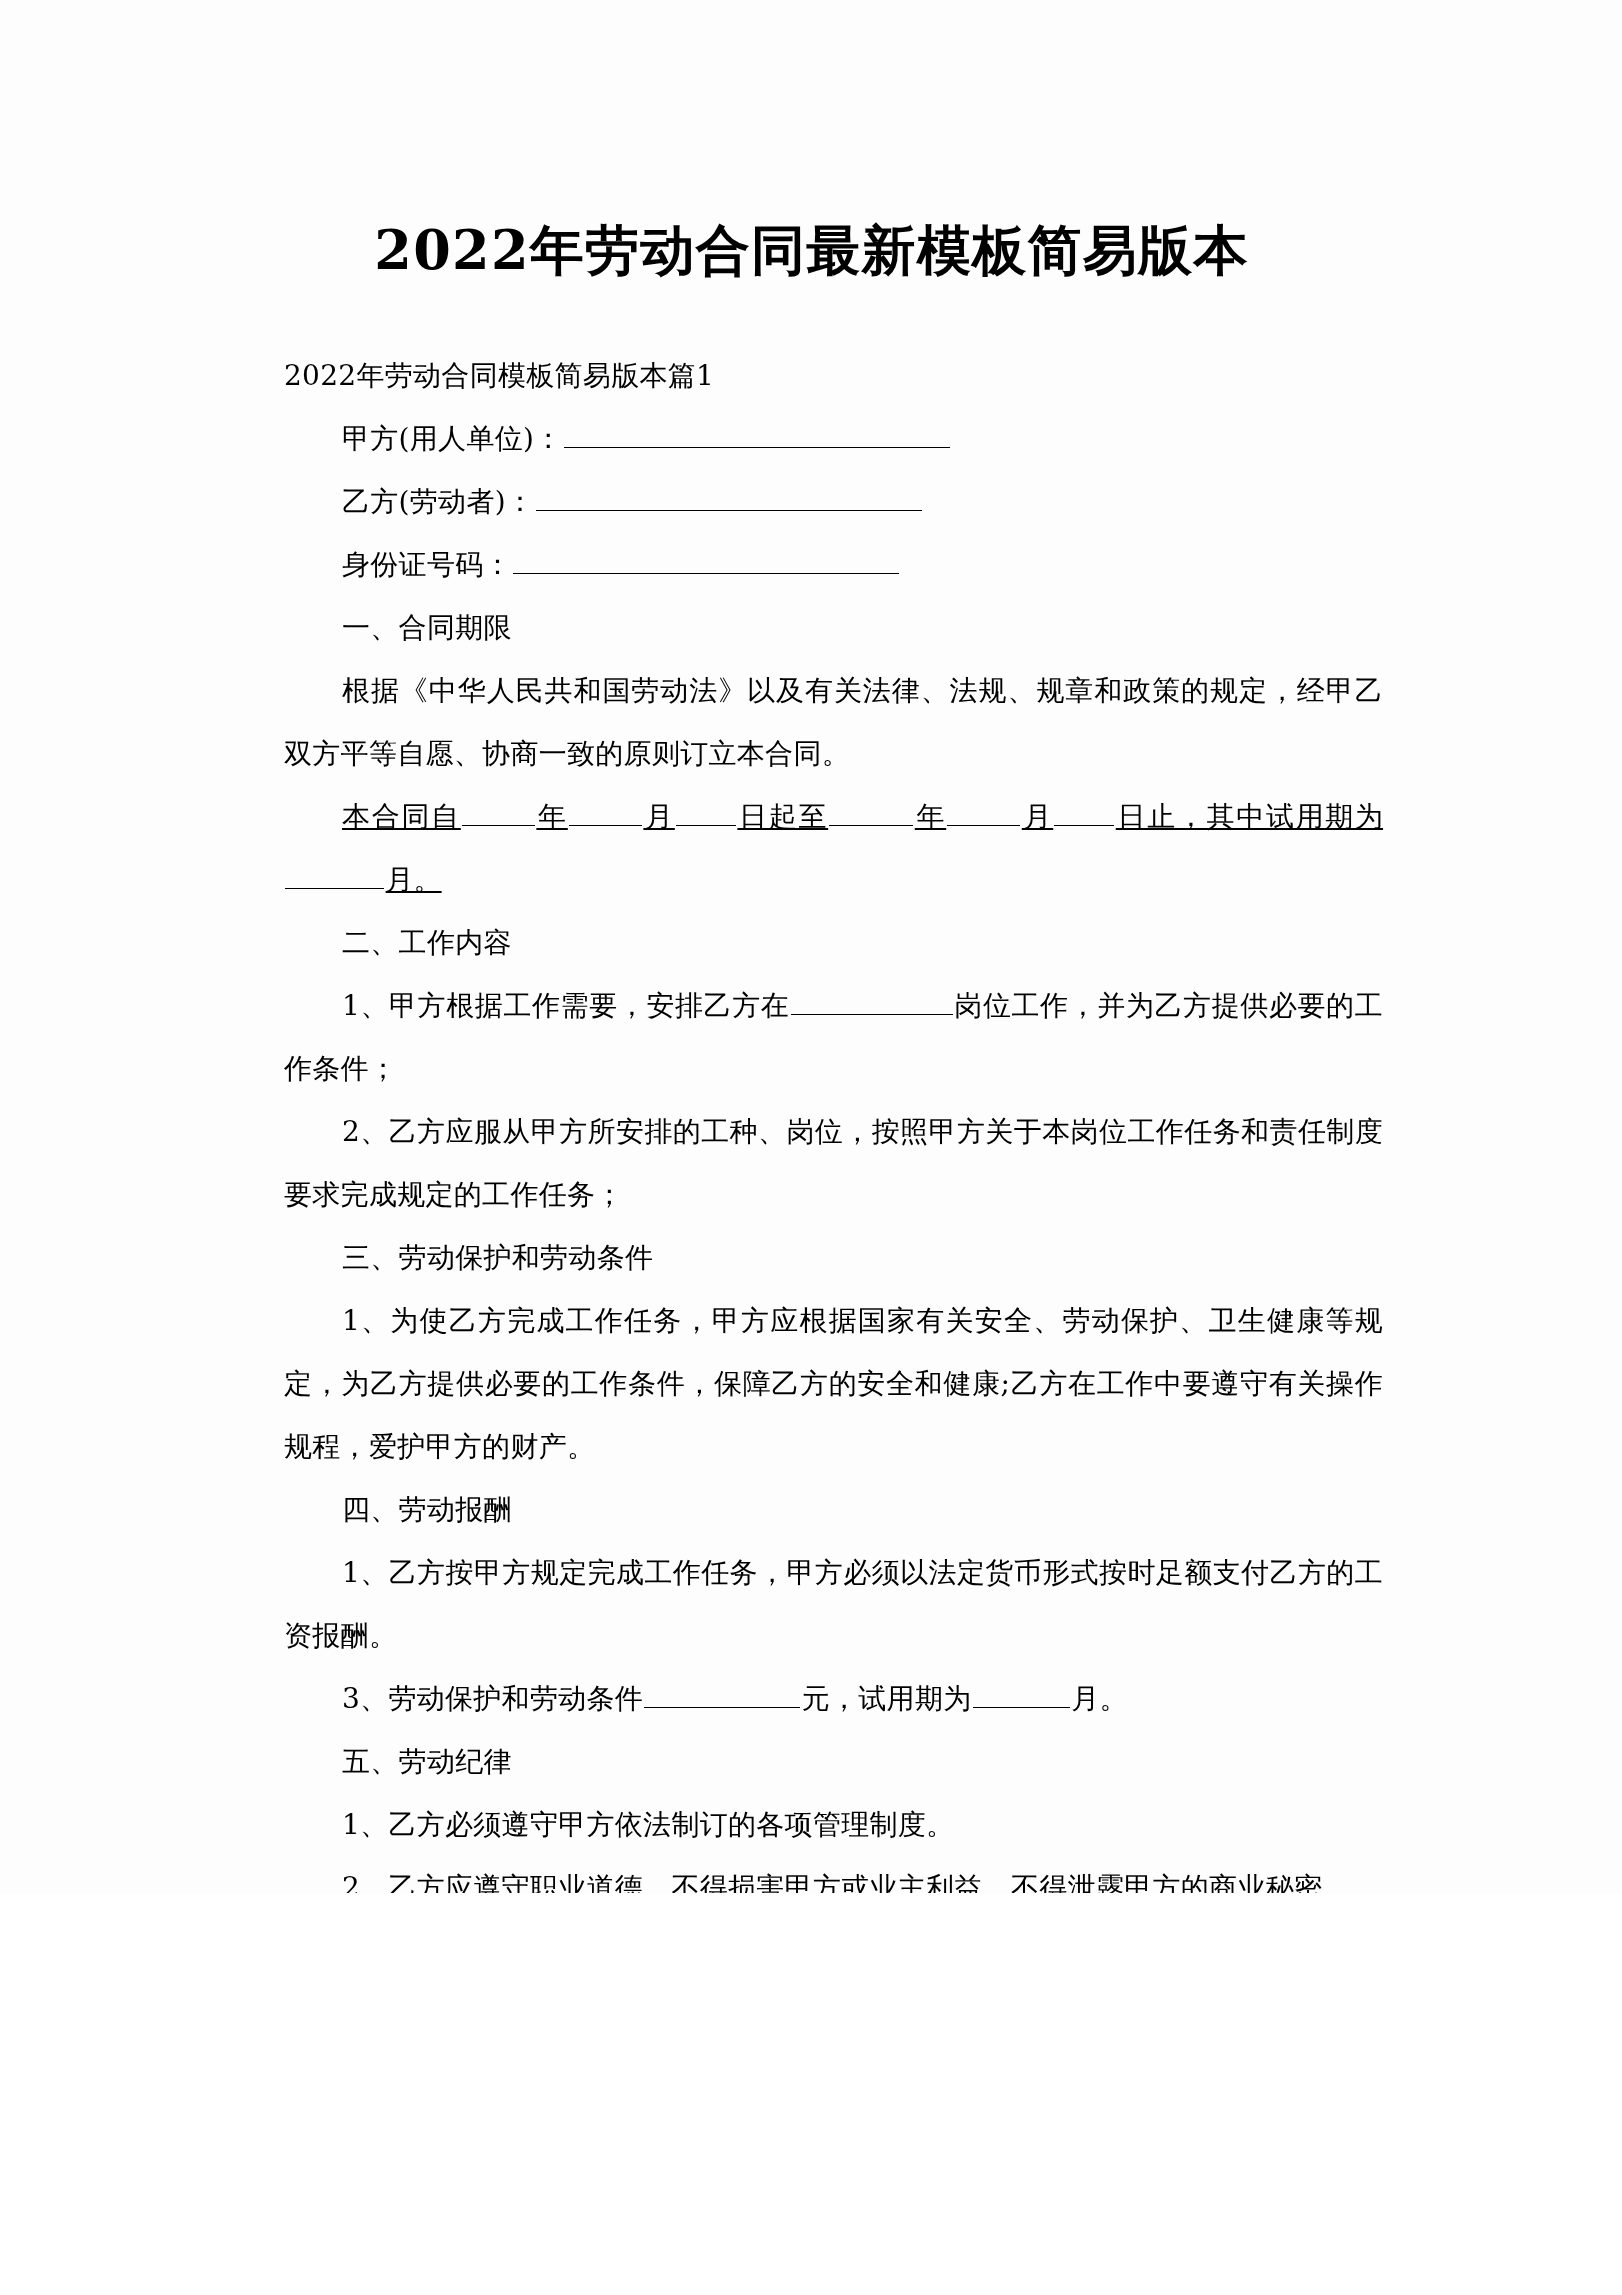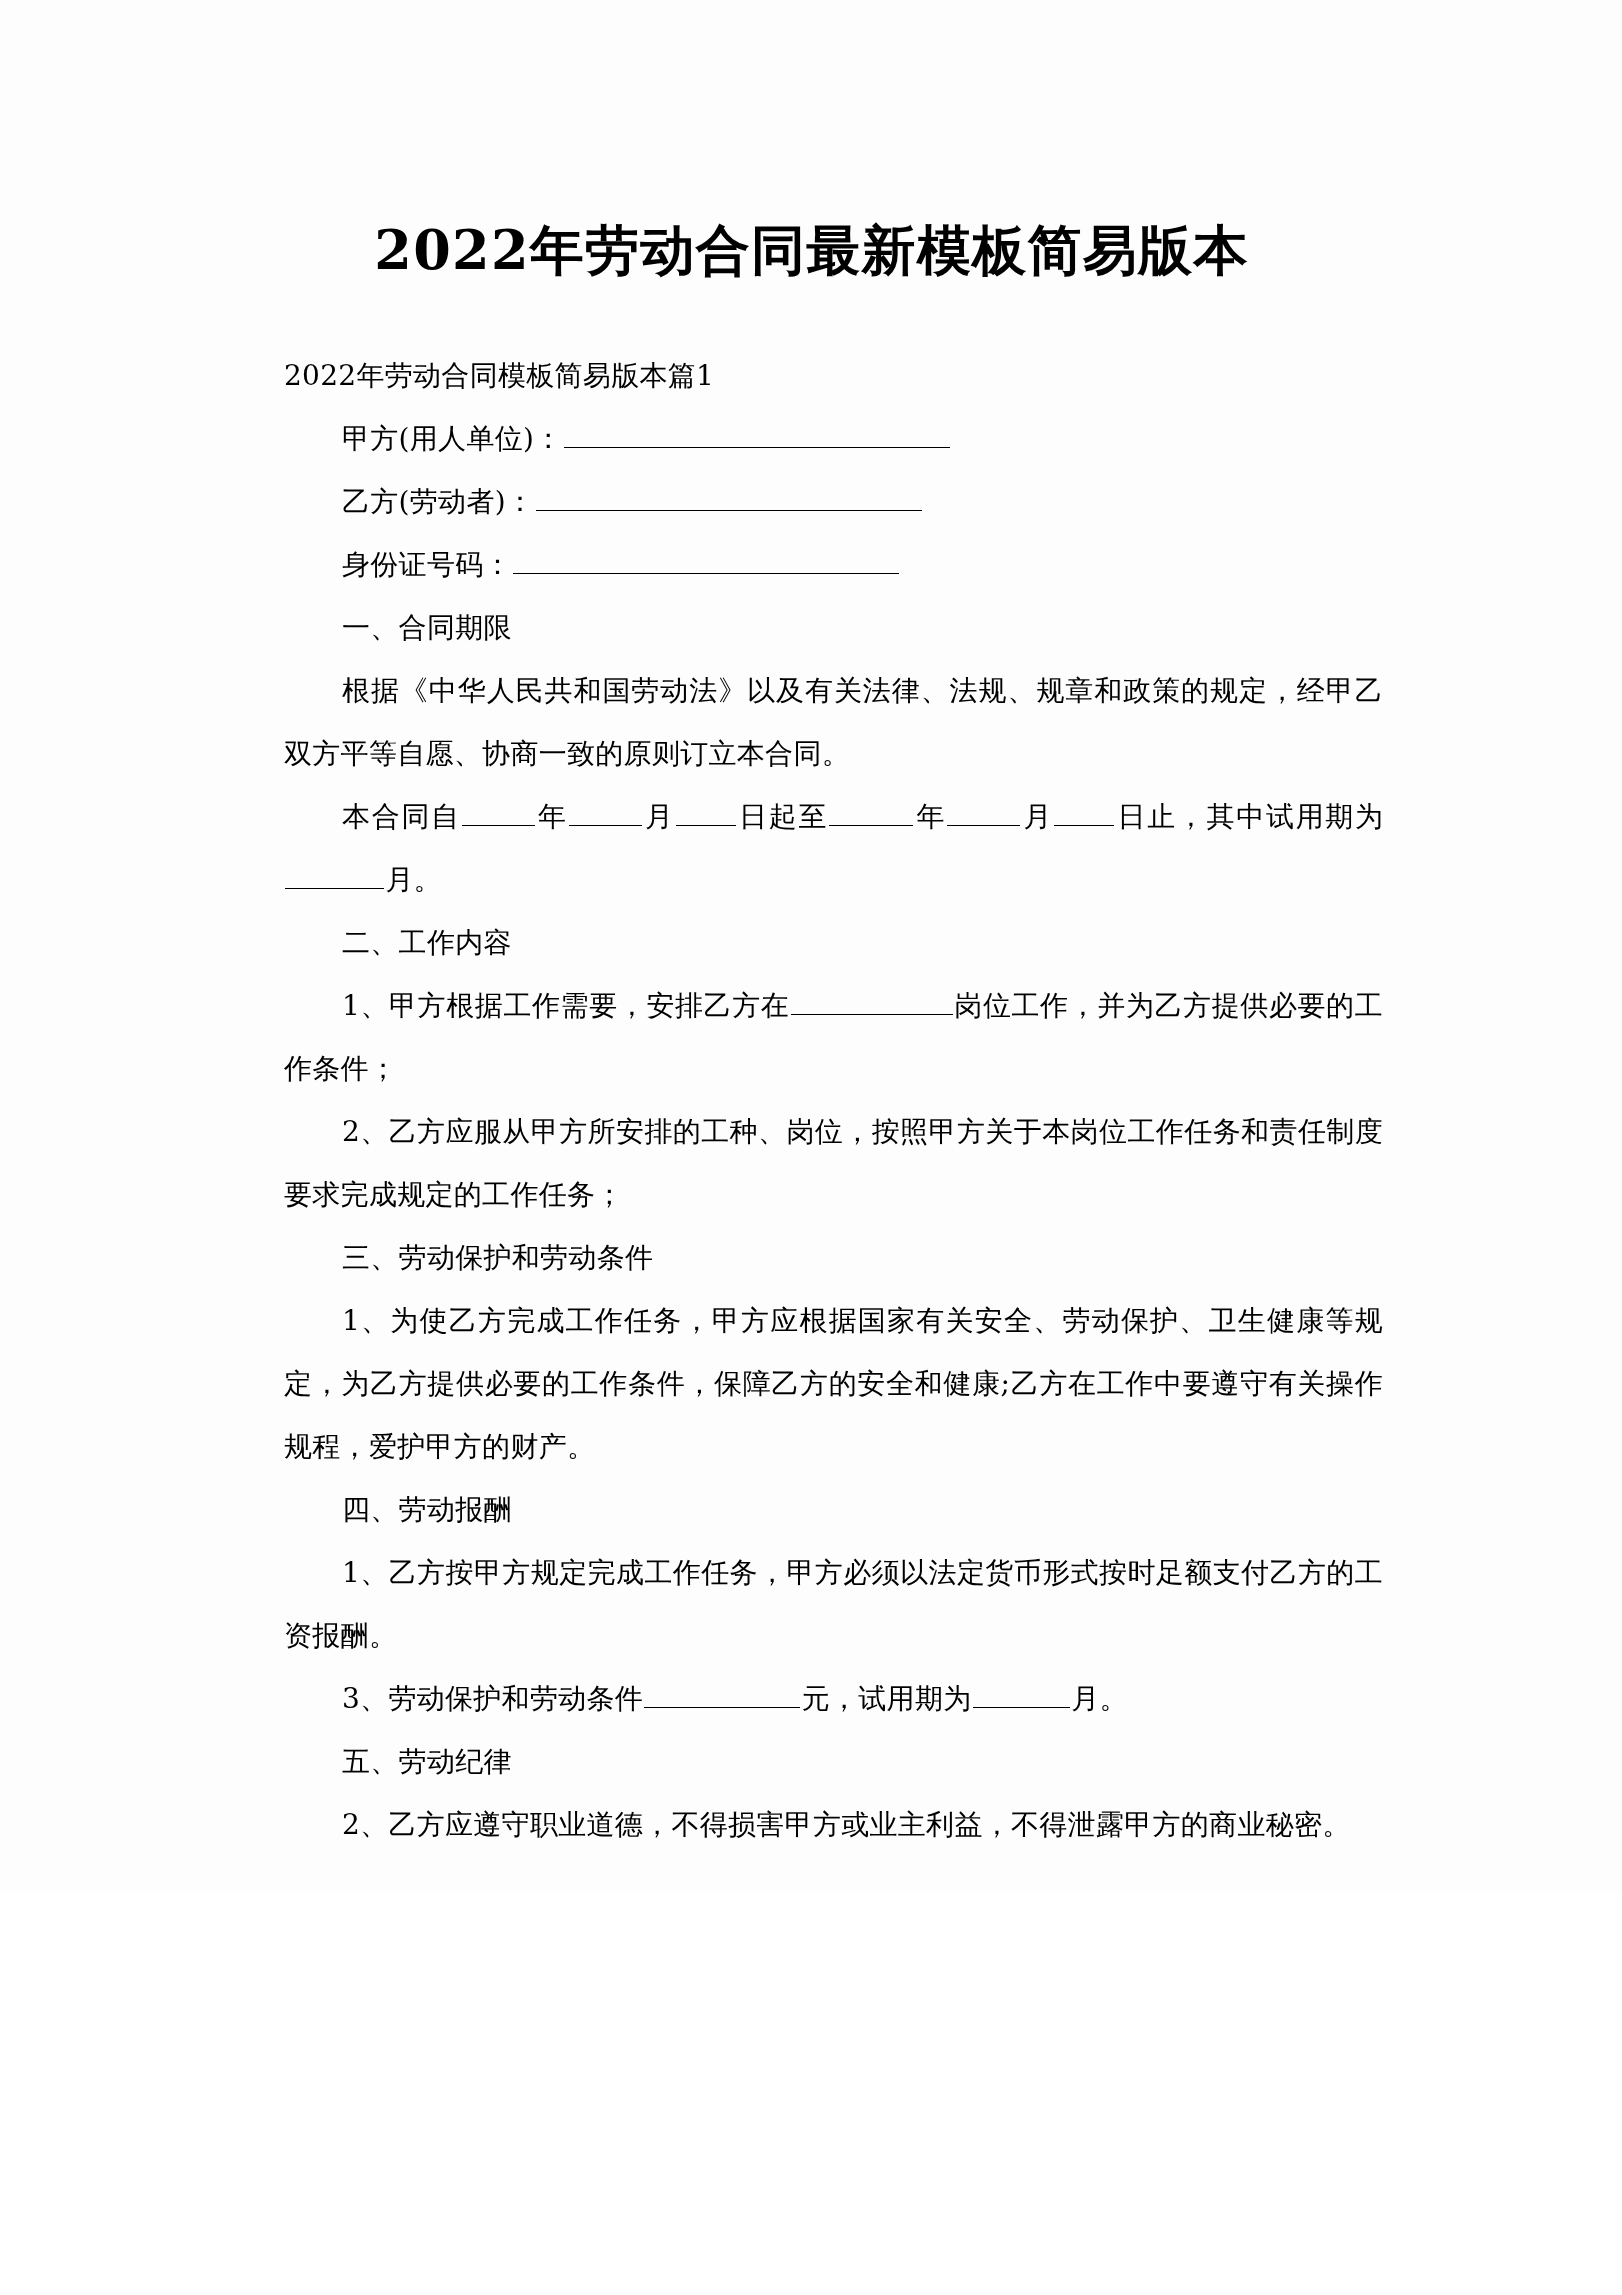--- a/index.html
+++ b/index.html
@@ -59,20 +59,21 @@
     margin: 0;
     word-break: break-all;
   }
 
   .para.indent {
     text-indent: 58px;
   }
 
   .para.tight {
     letter-spacing: 0px;
+    text-decoration: underline;
   }
 
   
   .para.subtitle {
     text-indent: 0;
     margin-left: 0;
   }
 
   
   .blank {
@@ -127,18 +128,19 @@
 
     <p class="para indent">四、劳动报酬</p>
 
     <p class="para indent"><span>1、</span><span>乙方按甲方规定完成工作任务，甲方必须以法定货币形式按时足额支付乙方的工资报酬。</span></p>
 
     <p class="para indent"><span>3、</span><span>劳动保护和劳动条件</span><span class="blank w-salary"></span><span>元，试用期为</span><span class="blank w-months"></span><span>月。</span></p>
 
 
     <p class="para indent">五、劳动纪律</p>
 
+    <p class="para indent"><span>1、</span><span>乙方必须遵守甲方依法制订的各项管理制度。</span></p>
 
     <p class="para indent"><span>2、</span><span>乙方应遵守职业道德，不得损害甲方或业主利益，不得泄露甲方的商业秘密。</span></p>
 
   </div>
 </div>
 
 
 </body></html>

